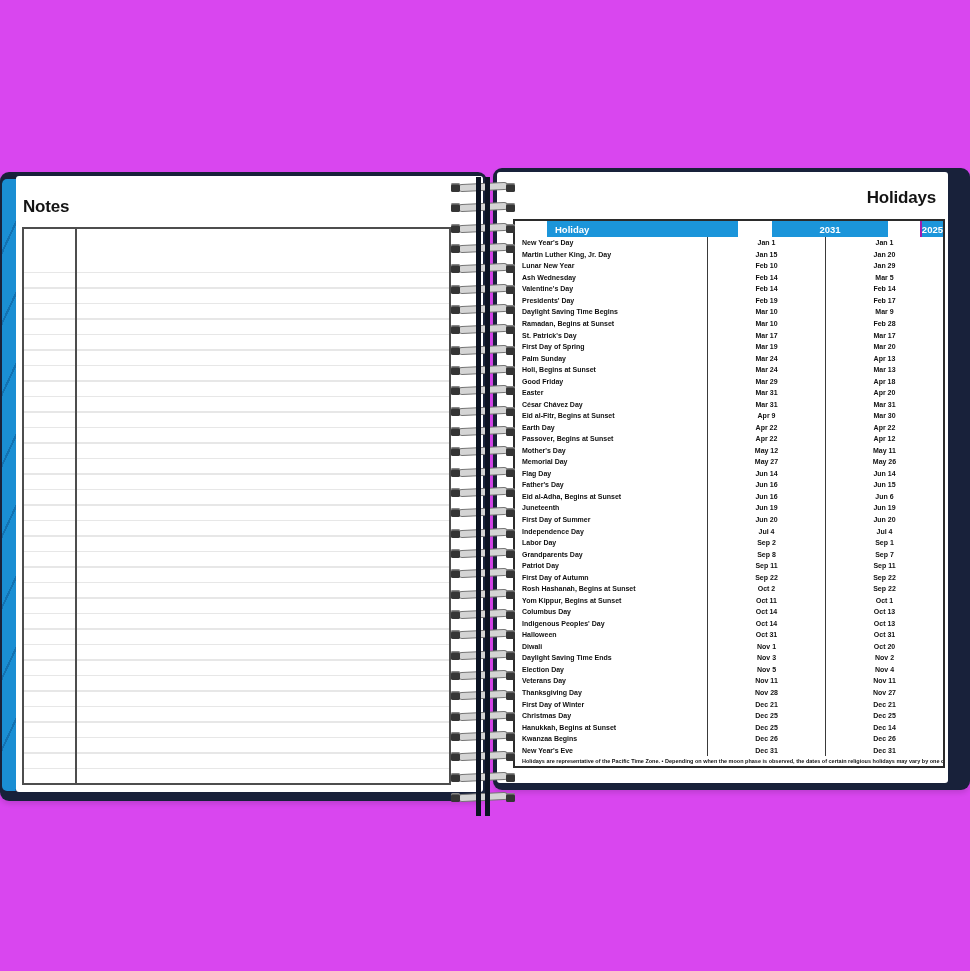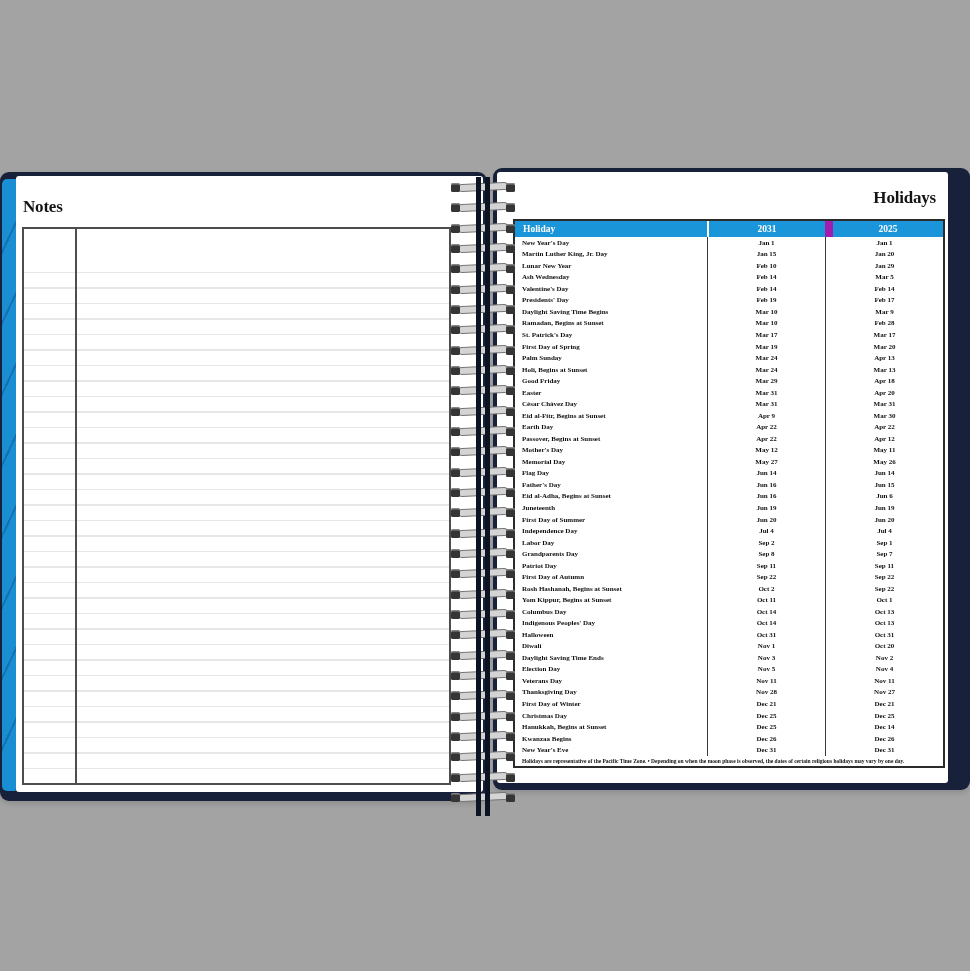--- a/index.html
+++ b/index.html
@@ -1,19 +1,19 @@
 <!DOCTYPE html>
 <html style="--cover-navy: #18213a; --cover-blue: #1a8ed3; --header-blue: #1b95da;"><head>
 <meta charset="utf-8">
 <style>
   html,body { margin:0; padding:0; background:#ffffff; }
   * { box-sizing:border-box; }
   .stage {
-    position:relative; width:970px; height:971px; background:#a3a3a3;
-    font-family:Liberation Serif, serif; overflow:hidden;
+    position:relative; width:970px; height:971px; background:#d946ef;
+    font-family:Liberation Sans, sans-serif; overflow:hidden;
   }
 
   
   .page-left {
     position:absolute; left:0; top:172px; width:487px; height:629px;
     background:var(--cover-navy,#18213a); border-radius:0 10px 10px 0;
     box-shadow:0 3px 5px rgba(0,0,0,.12);
   }
   .page-left { border-radius:9px; }
   .cover-strip {
@@ -58,25 +58,25 @@
     position:absolute; top:20px; right:34px; font-size:17px; font-weight:700;
     color:#141414; letter-spacing:-0.2px;
   }
   .htable {
     position:absolute; left:20px; top:51px; width:432px; height:549px;
     border:2px solid #2b2b2b; display:flex; flex-direction:column; background:#fff;
   }
   .hhead { display:flex; height:16px; background:#fff; flex:0 0 16px; }
   .hhead .hc {
     background:var(--header-blue,#1b95da); color:#fff; font-size:9.5px; font-weight:700;
-    display:flex; align-items:center; height:100%;
+    display:flex; align-items:center; height:100%;margin-left:32px;
   }
   .hhead .hc.hc-name { width:192px; padding-left:8px; }
   .hhead .hc.hc-y1 { width:118px; justify-content:center; border-left:2px solid #fff; }
-  .hhead .hc.hc-y2 { flex:1; justify-content:center; border-left:8px solid #a21caf; }
+  .hhead .hc.hc-y2 { flex:1; justify-content:center; border-left:2px solid #a21caf; }
   .hbody { flex:1; display:flex; flex-direction:column; }
   .hrow { flex:1; display:flex; align-items:stretch; }
   .hcell { display:flex; align-items:center; font-size:7px; font-weight:700; color:#101010; white-space:nowrap; overflow:hidden; }
   .hcell.hname { width:192px; padding-left:7px; }
   .hcell.hd1 { width:118px; justify-content:center; border-left:1px solid #3a3a3a; }
   .hcell.hd2 { flex:1; justify-content:center; border-left:1px solid #3a3a3a; }
   .hfoot {
     flex:0 0 10px; display:flex; align-items:center; padding-left:7px;
     font-size:5.5px; font-weight:700; color:#111; white-space:nowrap; overflow:hidden;
   }

